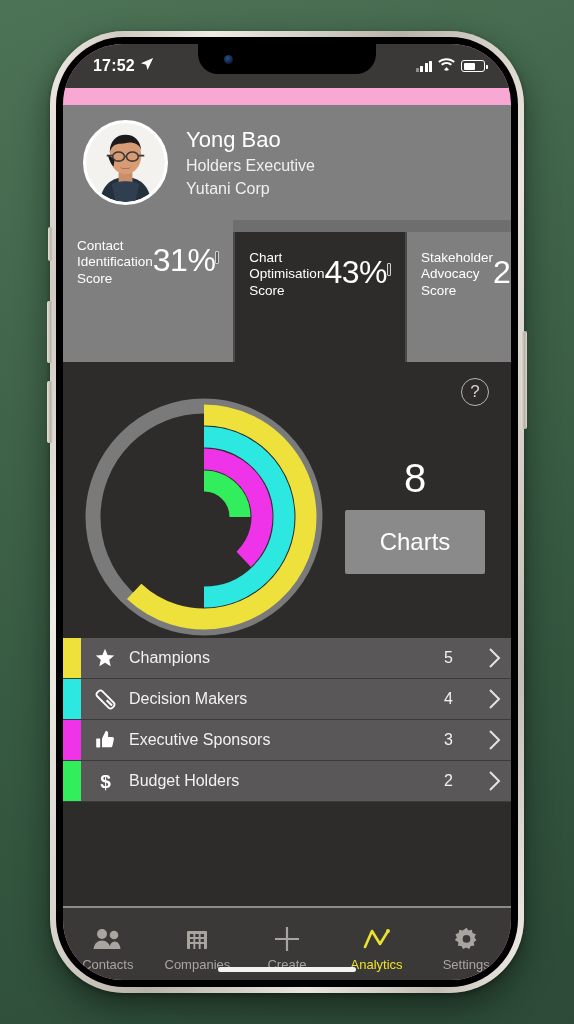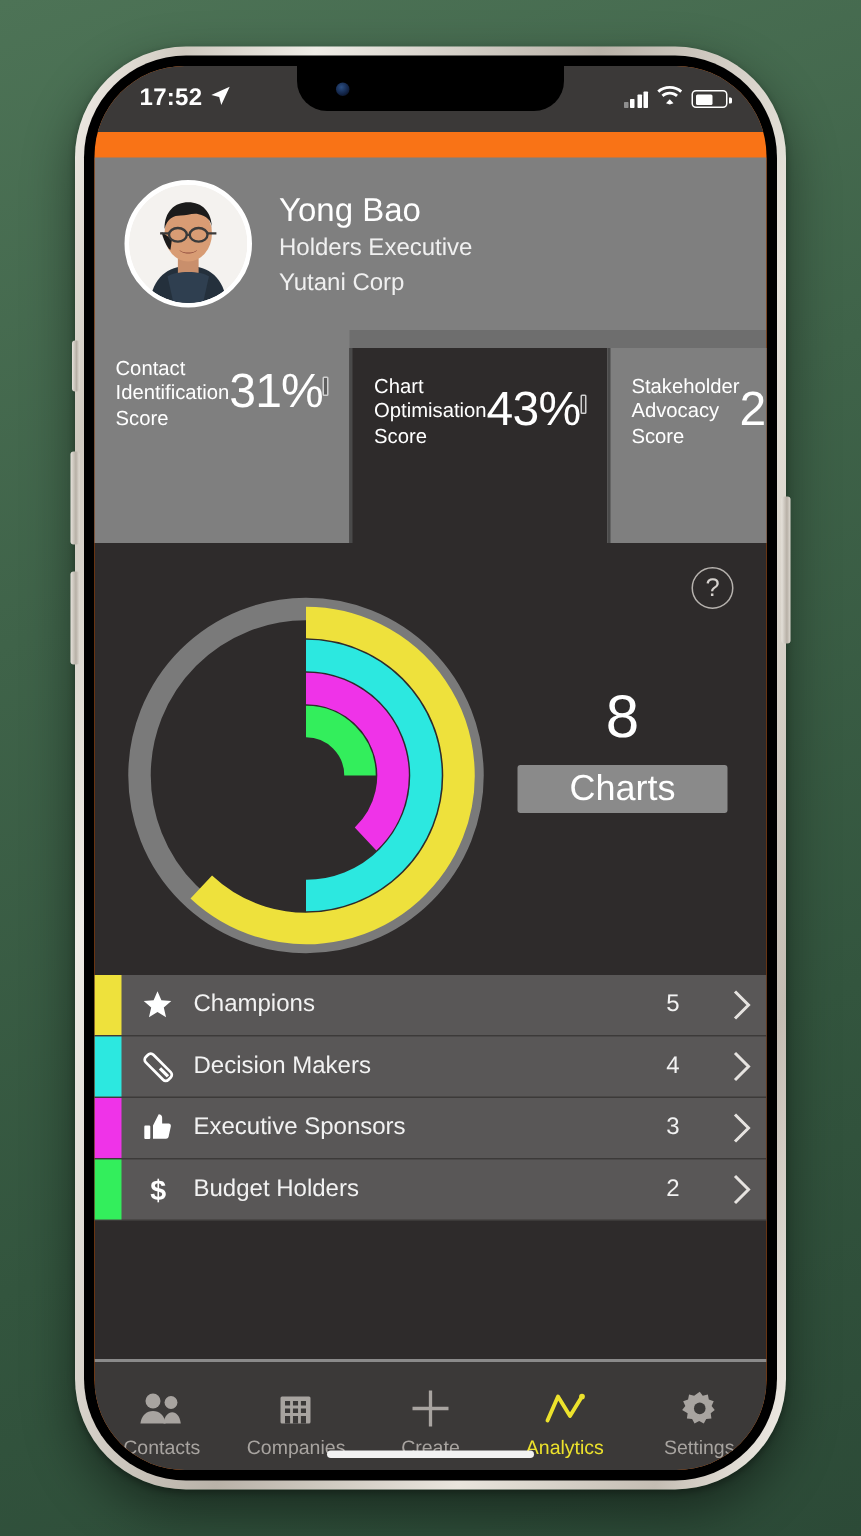--- a/index.html
+++ b/index.html
@@ -23,21 +23,21 @@
   }
   .side-btn { position:absolute; background:linear-gradient(90deg,#e6e2db,#b7b0a6 60%,#ded9d1); border-radius:2px; }
   .btn-mute   { left:-2px; top:196px; width:5px; height:34px; }
   .btn-volup  { left:-3px; top:270px; width:6px; height:62px; }
   .btn-voldn  { left:-3px; top:350px; width:6px; height:62px; }
   .btn-power  { right:-3px; top:300px; width:6px; height:98px; }
 
   
   #screen {
     position:absolute; left:13px; top:13px; right:13px; bottom:13px;
-    border-radius:60px; overflow:hidden; background:#f97316;
+    border-radius:60px; overflow:hidden; background:#f9a8d4;
     display:flex; flex-direction:column;
   }
   .notch {
     position:absolute; top:0; left:50%; transform:translateX(-50%);
     width:178px; height:30px; background:#000;
     border-bottom-left-radius:20px; border-bottom-right-radius:20px; z-index:40;
   }
   .notch-cam {
     position:absolute; left:26px; top:11px; width:9px; height:9px; border-radius:50%;
     background:radial-gradient(circle at 40% 35%,#2b4e82 0%,#13264a 55%,#05070e 100%);
@@ -98,25 +98,25 @@
     position:absolute; right:22px; top:16px; width:28px; height:28px;
     border:1.6px solid #b6b2ae; border-radius:50%; color:#d6d2ce;
     font-size:17px; display:flex; align-items:center; justify-content:center;
   }
   .donut { position:absolute; left:22px; top:36px; width:238px; height:238px; }
   .donut svg { display:block; width:100%; height:100%; }
   .count-wrap { position:absolute; right:26px; top:96px; width:140px; text-align:center; }
   .count-num { font-size:40px; color:#fff; line-height:1; }
   .count-btn {
     margin-top:12px; background:#8a8a8a; color:#fff; font-size:24px;
-    padding:2px 0; border-radius:2px;
-  }
-
-  
-  .list { position:absolute; left:0; right:0; top:288px; }
+    padding:18px 0; border-radius:2px;
+  }
+
+  
+  .list { position:absolute; left:0; right:0; top:276px; }
   .row {
     display:flex; align-items:center; height:41px; background:#595757;
     border-bottom:1.5px solid #3c3a39; position:relative;
   }
   .swatch { width:18px; height:100%; flex:0 0 18px; }
   .row-icon {
     width:48px; flex:0 0 48px; display:flex; align-items:center; justify-content:center;
     color:#fff; font-size:18px;
   }
   .row-icon svg { display:block; }

